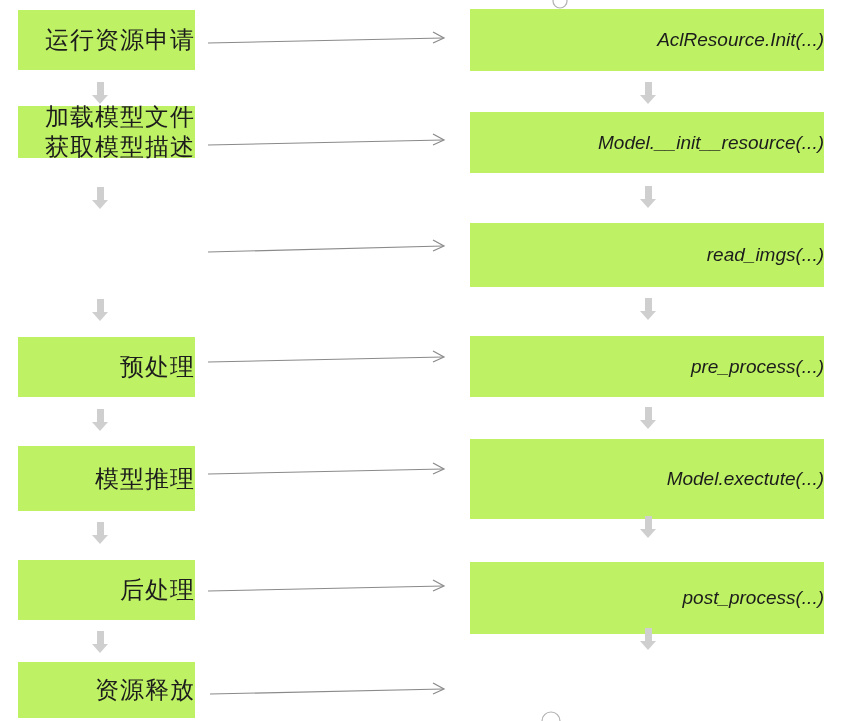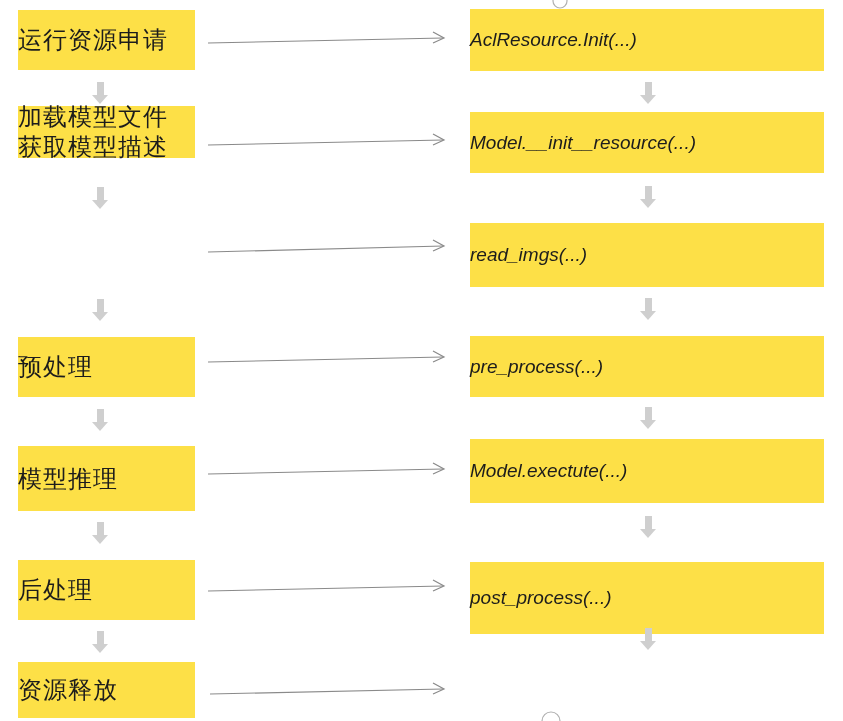--- a/index.html
+++ b/index.html
@@ -5,24 +5,24 @@
   html,body{margin:0;padding:0;background:#ffffff;}
   .canvas{
     position:relative;
     width:843px;height:721px;
     background:#ffffff;
     overflow:hidden;
     font-family:"Liberation Sans",sans-serif;
   }
   .box{
     position:absolute;
-    background:#fde047;
+    background:#bef264;
     display:flex;
     align-items:center;
-    justify-content:flex-start;
+    justify-content:flex-end;
     color:#1c1c1c;
   }
   .lbox{left:18px;width:177px;}
   .lbox span{
     font-size:24px;
     line-height:1.25;
     text-align:center;
     white-space:pre-line;
     letter-spacing:1px;
   }
@@ -107,21 +107,21 @@
     </div>
   <div class="box rbox" style="top:112px;height:61px">
       <span>Model.__init__resource(...)</span>
     </div>
   <div class="box rbox" style="top:223px;height:64px">
       <span>read_imgs(...)</span>
     </div>
   <div class="box rbox" style="top:336px;height:61px">
       <span>pre_process(...)</span>
     </div>
-  <div class="box rbox" style="top:439px;height:64px">
+  <div class="box rbox" style="top:439px;height:80px">
       <span>Model.exectute(...)</span>
     </div>
   <div class="box rbox" style="top:562px;height:72px">
       <span>post_process(...)</span>
     </div>
 
   <div class="varrow" style="left:92px;top:82px">
       <div class="stem"></div>
       <div class="head"></div>
     </div>

